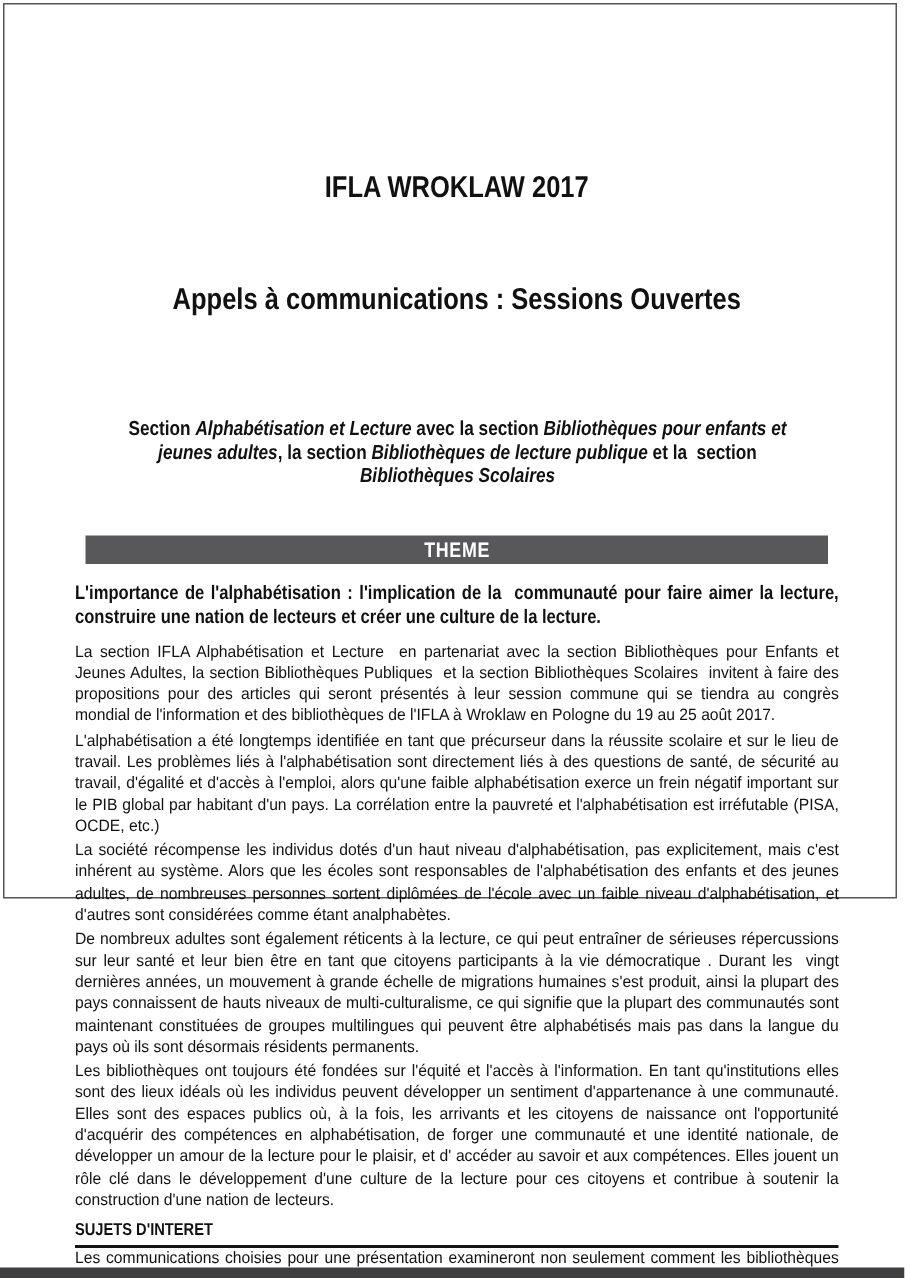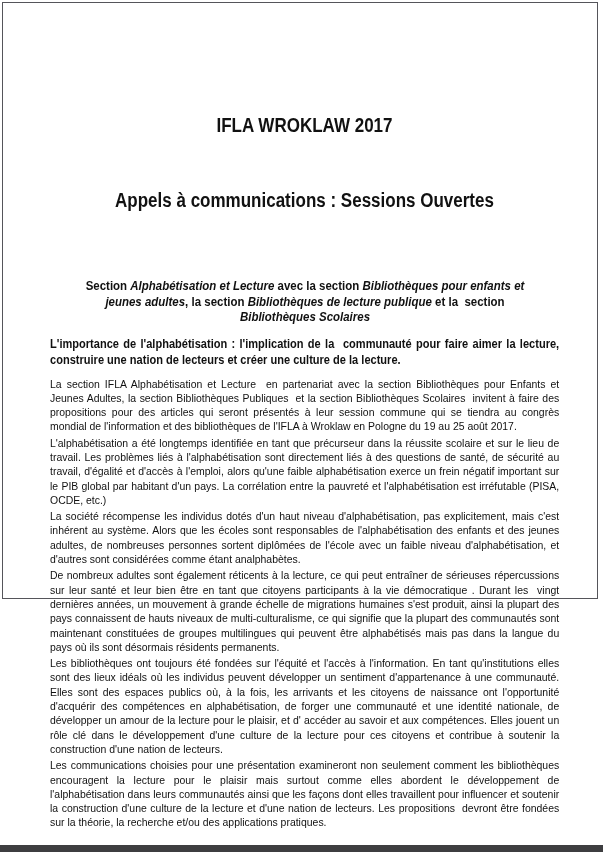--- a/index.html
+++ b/index.html
@@ -118,31 +118,37 @@
 <div class="page-frame">
   <div class="content">
 
     <div class="title-block cx-block">
       <div>IFLA WROKLAW 2017</div>
       <div>Appels à communications : Sessions Ouvertes</div>
     </div>
 
     <div class="subtitle-block cx-block"><span class="rm">Section </span><span class="it">Alphabétisation et Lecture</span><span class="rm"> avec la section </span><span class="it">Bibliothèques pour enfants et jeunes adultes</span><span class="rm">, la section </span><span class="it">Bibliothèques de lecture publique</span><span class="rm"> et la  section </span><span class="it">Bibliothèques Scolaires</span></div>
 
+    <div class="theme-bar">
+      <span class="label">THEME</span>
+    </div>
 
     <div class="theme-heading">L'importance de l'alphabétisation : l'implication de la  communauté pour faire aimer la lecture, construire une nation de lecteurs et créer une culture de la lecture.</div>
 
     <div class="bodyx">
       <p class="body-par first">La section IFLA Alphabétisation et Lecture  en partenariat avec la section Bibliothèques pour Enfants et Jeunes Adultes, la section Bibliothèques Publiques  et la section Bibliothèques Scolaires  invitent à faire des propositions pour des articles qui seront présentés à leur session commune qui se tiendra au congrès mondial de l'information et des bibliothèques de l'IFLA à Wroklaw en Pologne du 19 au 25 août 2017.</p>
       <p class="body-par">L'alphabétisation a été longtemps identifiée en tant que précurseur dans la réussite scolaire et sur le lieu de travail. Les problèmes liés à l'alphabétisation sont directement liés à des questions de santé, de sécurité au travail, d'égalité et d'accès à l'emploi, alors qu'une faible alphabétisation exerce un frein négatif important sur le PIB global par habitant d'un pays. La corrélation entre la pauvreté et l'alphabétisation est irréfutable (PISA, OCDE, etc.)</p>
       <p class="body-par">La société récompense les individus dotés d'un haut niveau d'alphabétisation, pas explicitement, mais c'est inhérent au système. Alors que les écoles sont responsables de l'alphabétisation des enfants et des jeunes adultes, de nombreuses personnes sortent diplômées de l'école avec un faible niveau d'alphabétisation, et d'autres sont considérées comme étant analphabètes.</p>
       <p class="body-par">De nombreux adultes sont également réticents à la lecture, ce qui peut entraîner de sérieuses répercussions sur leur santé et leur bien être en tant que citoyens participants à la vie démocratique . Durant les  vingt dernières années, un mouvement à grande échelle de migrations humaines s'est produit, ainsi la plupart des pays connaissent de hauts niveaux de multi-culturalisme, ce qui signifie que la plupart des communautés sont maintenant constituées de groupes multilingues qui peuvent être alphabétisés mais pas dans la langue du pays où ils sont désormais résidents permanents.</p>
       <p class="body-par">Les bibliothèques ont toujours été fondées sur l'équité et l'accès à l'information. En tant qu'institutions elles sont des lieux idéals où les individus peuvent développer un sentiment d'appartenance à une communauté. Elles sont des espaces publics où, à la fois, les arrivants et les citoyens de naissance ont l'opportunité d'acquérir des compétences en alphabétisation, de forger une communauté et une identité nationale, de développer un amour de la lecture pour le plaisir, et d' accéder au savoir et aux compétences. Elles jouent un rôle clé dans le développement d'une culture de la lecture pour ces citoyens et contribue à soutenir la construction d'une nation de lecteurs.</p>
     </div>
 
+    <div class="subjects-heading">
+      <span class="txt">SUJETS D'INTERET</span>
+    </div>
 
     <div class="bodyx">
       <p class="body-par">Les communications choisies pour une présentation examineront non seulement comment les bibliothèques encouragent la lecture pour le plaisir mais surtout comme elles abordent le développement de l'alphabétisation dans leurs communautés ainsi que les façons dont elles travaillent pour influencer et soutenir la construction d'une culture de la lecture et d'une nation de lecteurs. Les propositions  devront être fondées sur la théorie, la recherche et/ou des applications pratiques.</p>
 
     </div>
 
   </div>
 </div>
 
 <div class="bottom-strip"></div>

